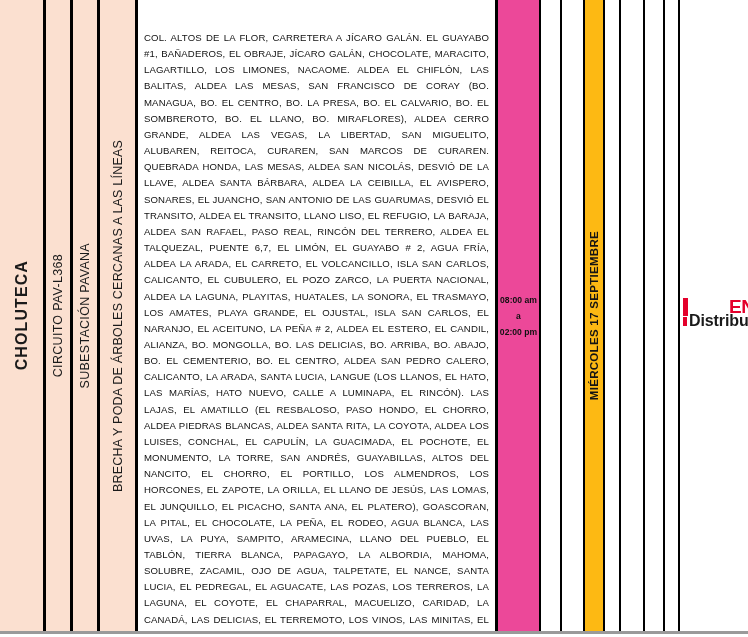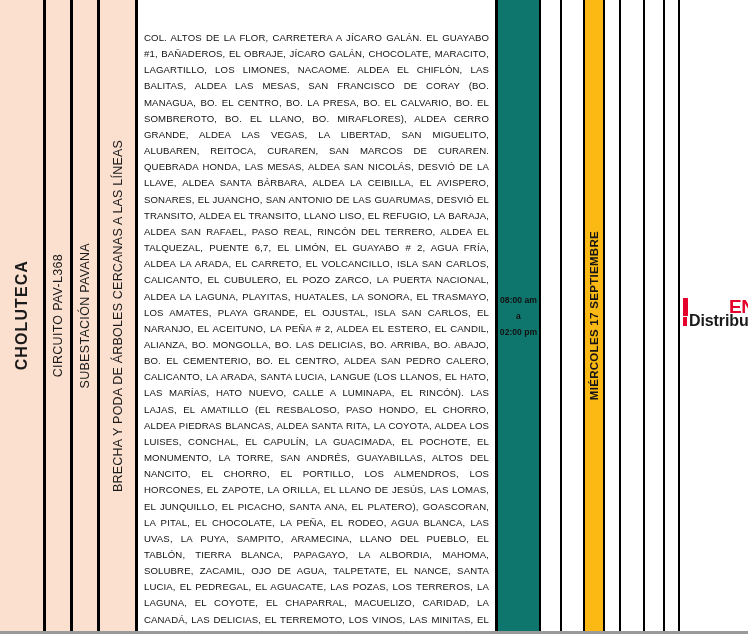--- a/index.html
+++ b/index.html
@@ -88,21 +88,21 @@
     color: #111111;
     letter-spacing: 0.12px;
     word-spacing: 0.2px;
     hyphens: none;
   }
 
   
   #col-hours {
     left: 498px;
     width: 43px;
-    background: #0f766e;
+    background: #ec4899;
     border-right: 2px solid #000000;
   }
   #hours-text {
     font-size: 8.6px;
     font-weight: bold;
     text-align: center;
     line-height: 16px;
     color: #111111;
     white-space: pre-line;
   }

